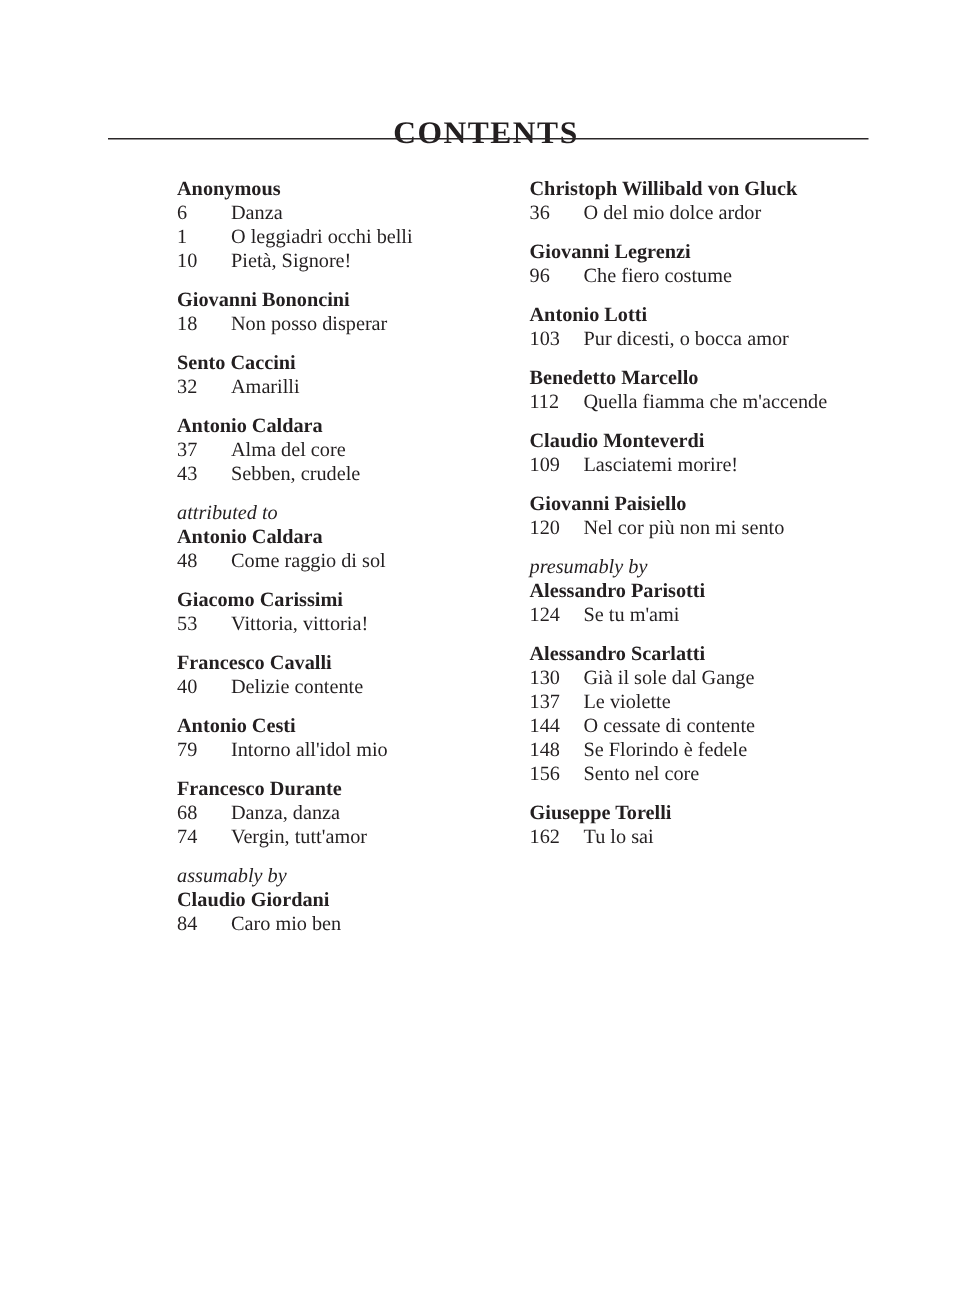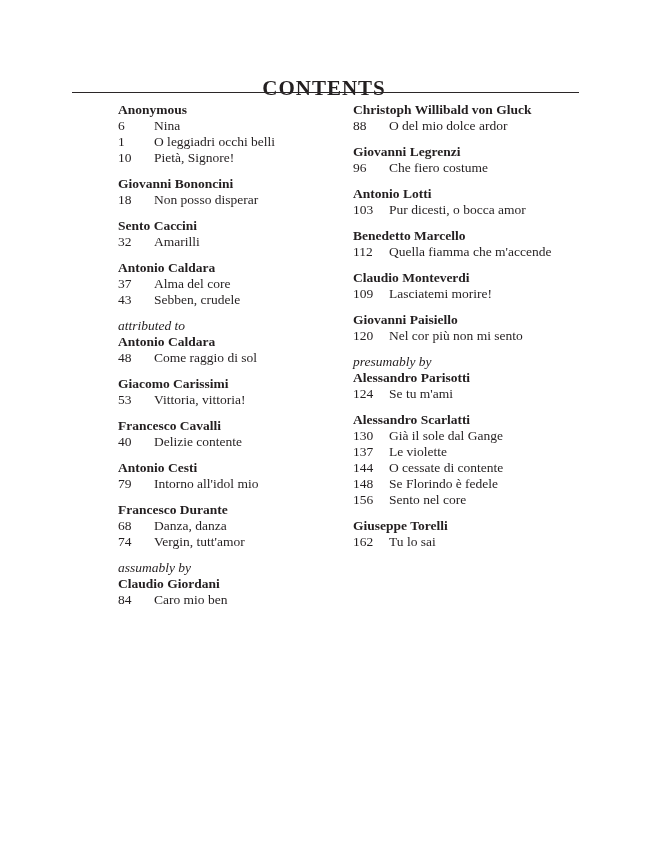--- a/index.html
+++ b/index.html
@@ -36,21 +36,21 @@
     top: 92px;
     left: 72px;
     width: 507px;
     height: 0;
     border: none;
     border-top: 1.6px solid #2b2728;
     margin: 0;
   }
   .columns {
     position: absolute;
-    top: 102px;
+    top: 118px;
     left: 118px;
     display: flex;
     align-items: flex-start;
   }
   .column {
     font-size: 13.5px;
     line-height: 16px;
   }
   .column.left  { width: 235px; }
   .column.right { width: 240px; }
@@ -78,21 +78,21 @@
 
 <div class="page">
   <h1 class="title">CONTENTS</h1>
   <hr class="rule">
   <div class="columns">
     <div class="column left">
         <div class="group">
           <div class="composer">Anonymous</div>
           <div class="song-row">
             <span class="pg">6</span>
-            <span class="song">Nina</span>
+            <span class="song">Danza</span>
           </div>
           <div class="song-row">
             <span class="pg">1</span>
             <span class="song">O leggiadri occhi belli</span>
           </div>
           <div class="song-row">
             <span class="pg">10</span>
             <span class="song">Pietà, Signore!</span>
           </div>
         </div>
@@ -167,21 +167,21 @@
           <div class="song-row">
             <span class="pg">84</span>
             <span class="song">Caro mio ben</span>
           </div>
         </div>
       </div>
     <div class="column right">
         <div class="group">
           <div class="composer">Christoph Willibald von Gluck</div>
           <div class="song-row">
-            <span class="pg">88</span>
+            <span class="pg">36</span>
             <span class="song">O del mio dolce ardor</span>
           </div>
         </div>
         <div class="group">
           <div class="composer">Giovanni Legrenzi</div>
           <div class="song-row">
             <span class="pg">96</span>
             <span class="song">Che fiero costume</span>
           </div>
         </div>

